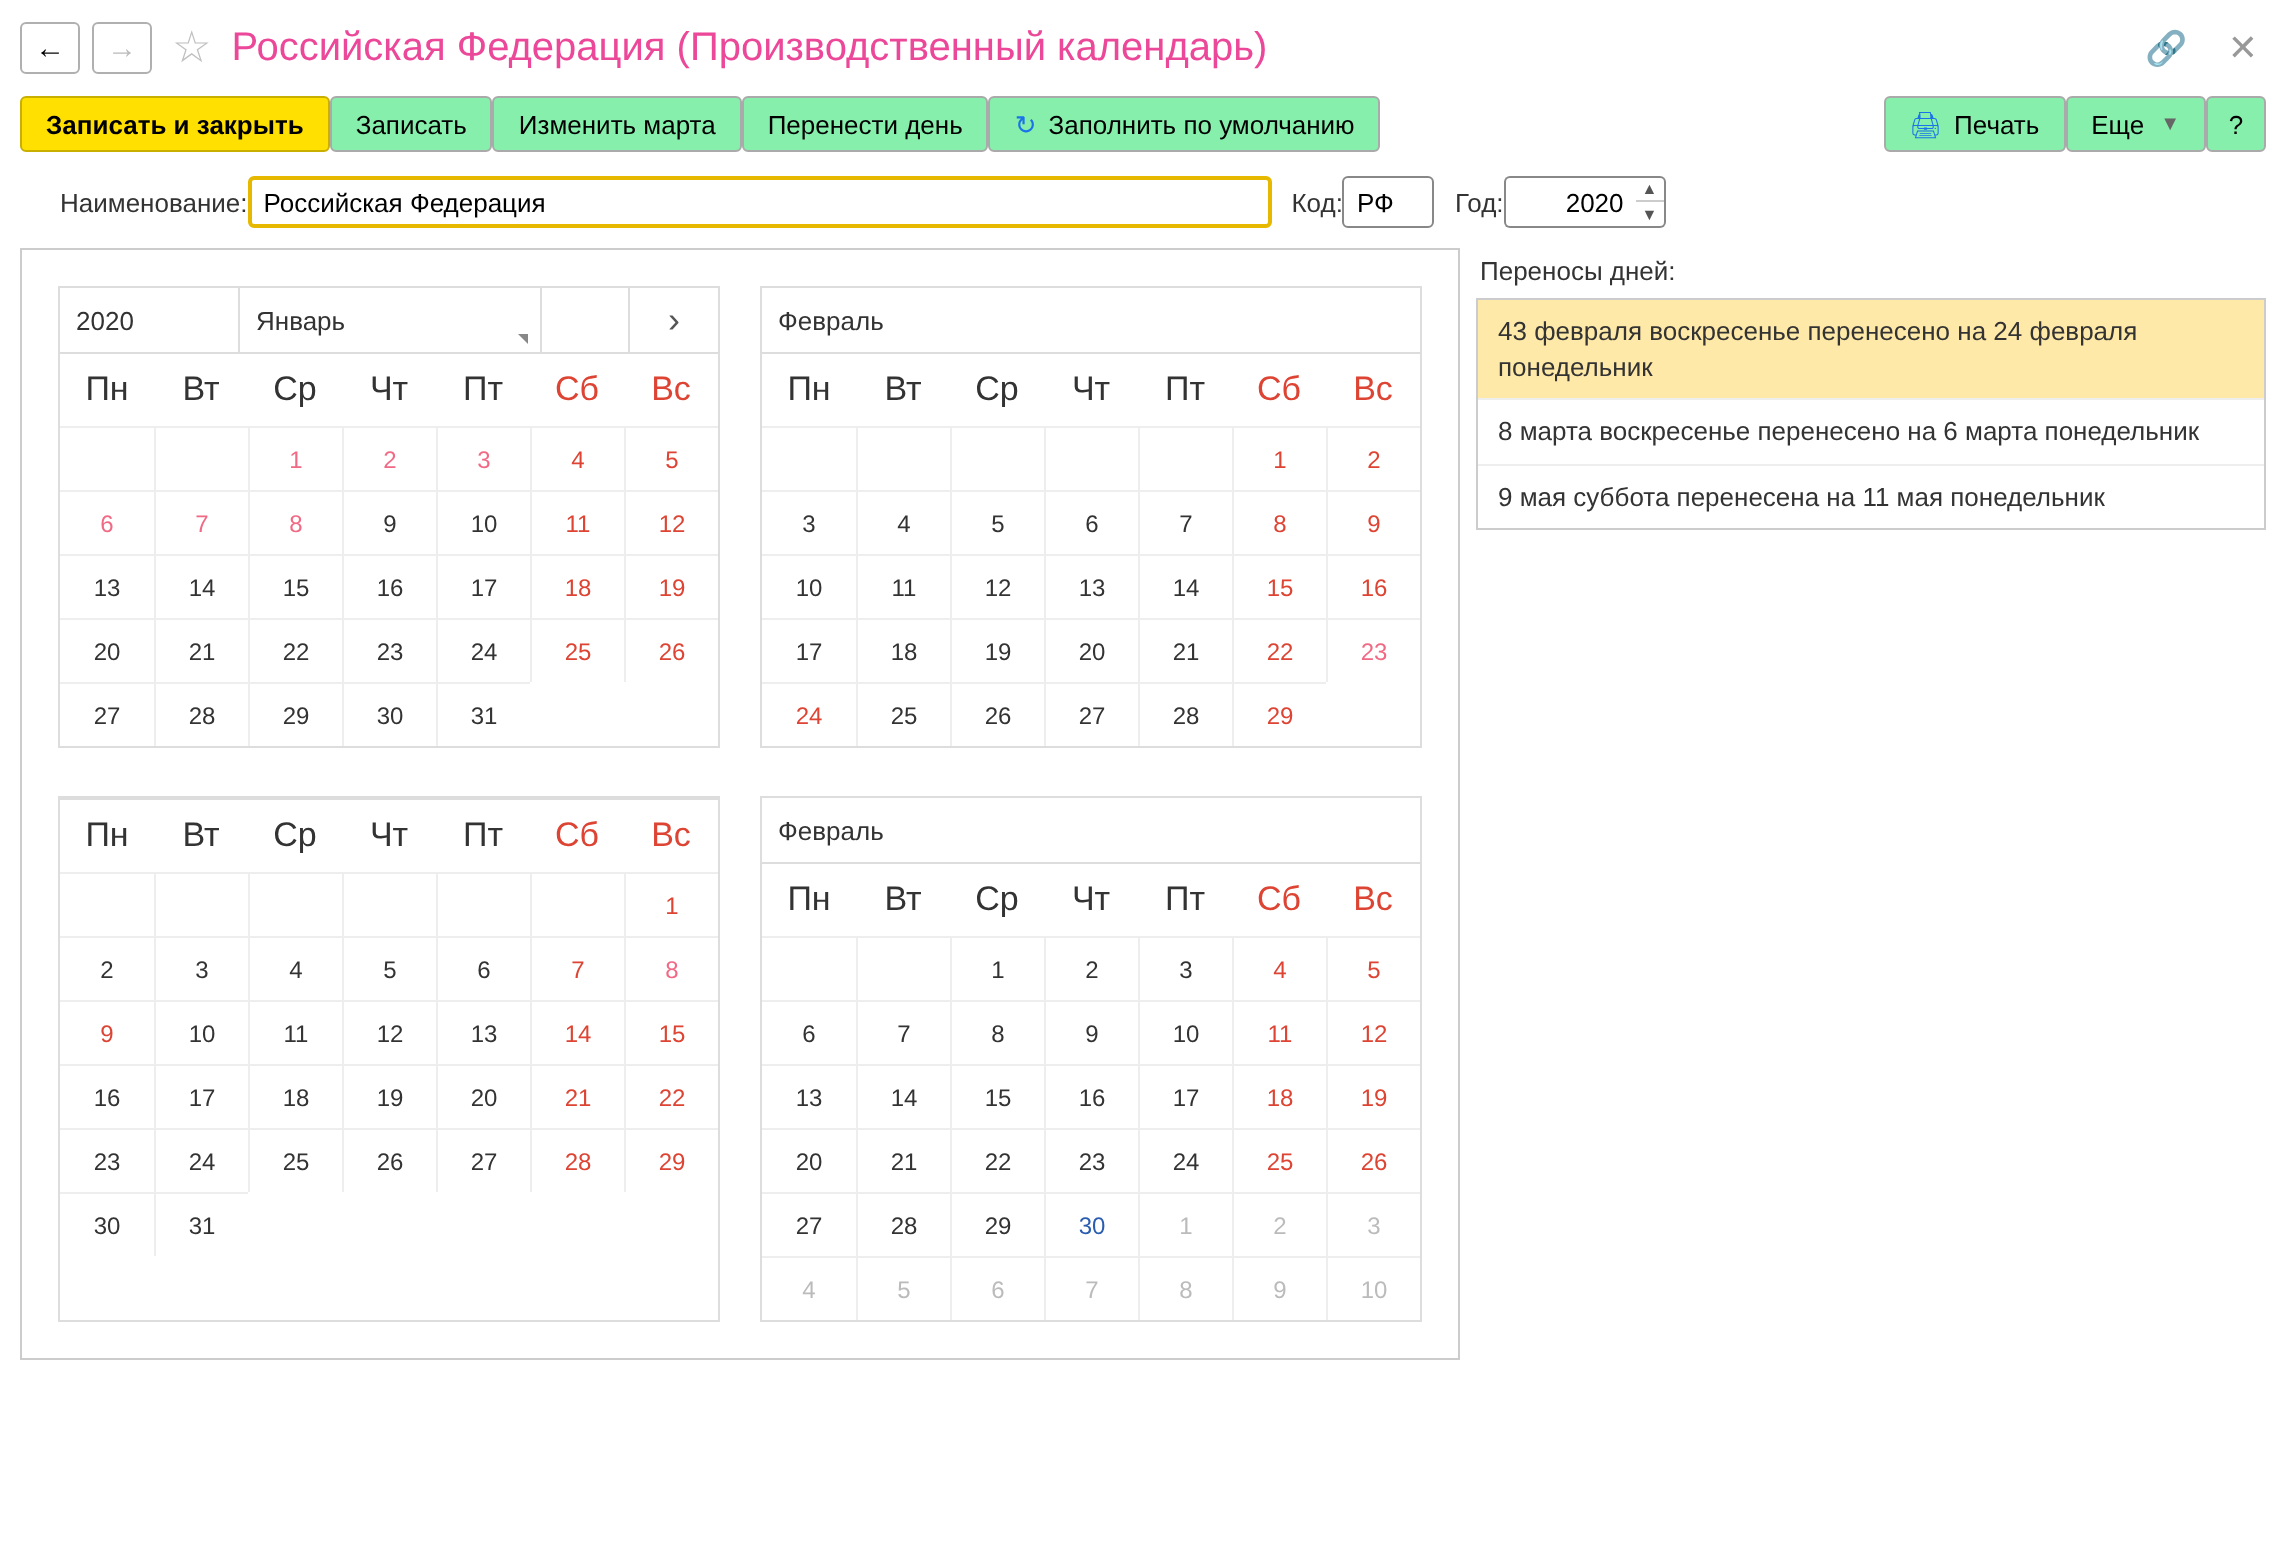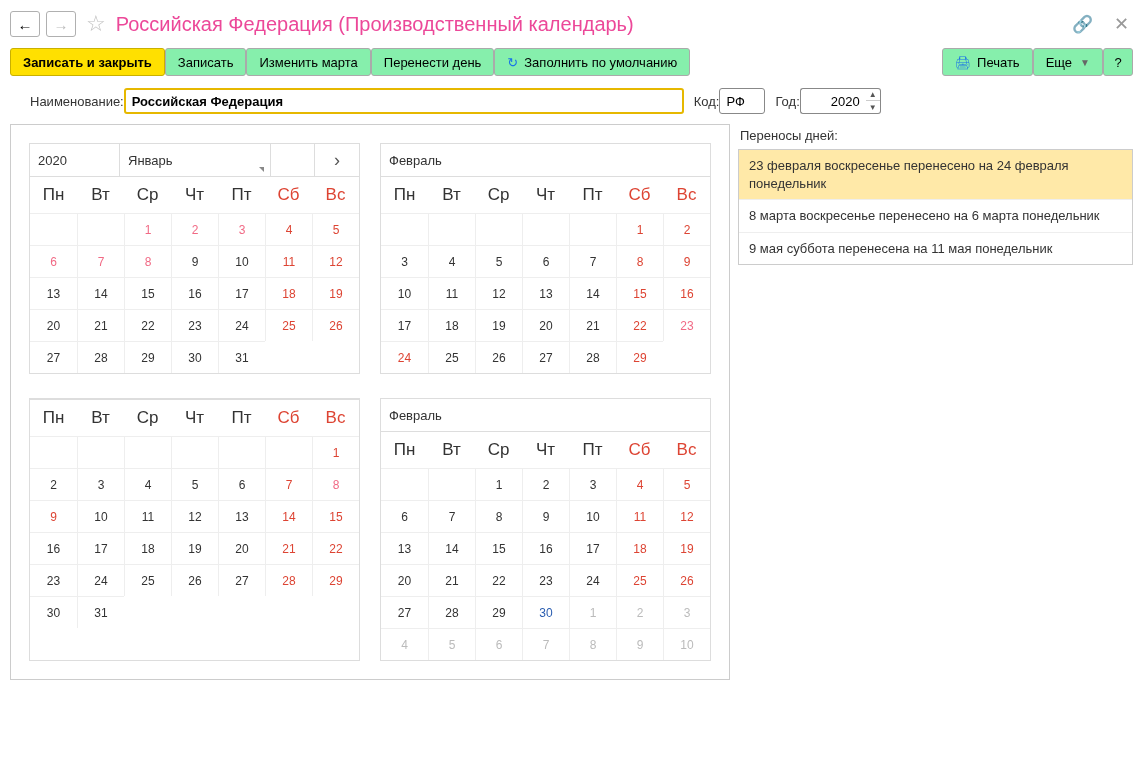--- a/index.html
+++ b/index.html
@@ -19,21 +19,21 @@
   .btn { height: 28px; padding: 0 12px; border: 1px solid #aaa; border-radius: 3px; background: #86efac; cursor: pointer; font-size: 13px; display: inline-flex; align-items: center; gap: 6px; }
   .btn.primary { background: #ffe000; border-color: #c9b000; font-weight: bold; }
   .btn .arrow-icon { color: #1a73e8; }
   .btn .print-icon { color: #1a73e8; }
   .btn .dd { font-size: 10px; color: #666; margin-left: 2px; }
   .btn.sq { width: 30px; padding: 0; justify-content: center; }
 
   .form-row { display: flex; align-items: center; gap: 0; padding: 2px 0 10px 0; margin-left: 20px; }
   .lbl { color: #333; }
   .txt { height: 26px; border: 1px solid #888; border-radius: 3px; padding: 0 6px; font-size: 13px; }
-  .txt.name { flex: none; width: 560px; border: 2px solid #e6b800; font-weight: bold; }
+  .txt.name { flex: none; width: 512px; border: 2px solid #e6b800; }
   .txt.code { width: 46px; }
   .nwrap { display: flex; align-items: center; }
   .txt.year { width: 66px; text-align: right; border-top-right-radius: 0; border-bottom-right-radius: 0; border-right: none; }
   .spin { display: flex; flex-direction: column; border: 1px solid #888; border-left: none; border-top-right-radius: 3px; border-bottom-right-radius: 3px; height: 26px; }
   .spin span { width: 14px; height: 12px; display: flex; align-items: center; justify-content: center; font-size: 8px; color: #555; cursor: pointer; }
   .spin span:first-child { border-bottom: 1px solid #ccc; }
 
   .main { display: flex; gap: 8px; }
   .calwrap { flex: none; width: 720px; border: 1px solid #ccc; padding: 18px 18px; }
   .side { flex: 1; }
@@ -323,19 +323,19 @@
               <div class="day g">8</div>
               <div class="day g">9</div>
               <div class="day g">10</div>
             </div>
           </div>
         </div>
     </div>
     <div class="side">
       <div class="side-title">Переносы дней:</div>
       <div class="side-list" id="side-list">
-          <div class="side-item sel">23 февраля воскресенье перенесено на 24 февраля понедельник</div>
+          <div class="side-item sel">43 февраля воскресенье перенесено на 24 февраля понедельник</div>
           <div class="side-item">8 марта воскресенье перенесено на 6 марта понедельник</div>
           <div class="side-item">9 мая суббота перенесена на 11 мая понедельник</div>
         </div>
     </div>
   </div>
 </div>
 
 </body></html>

